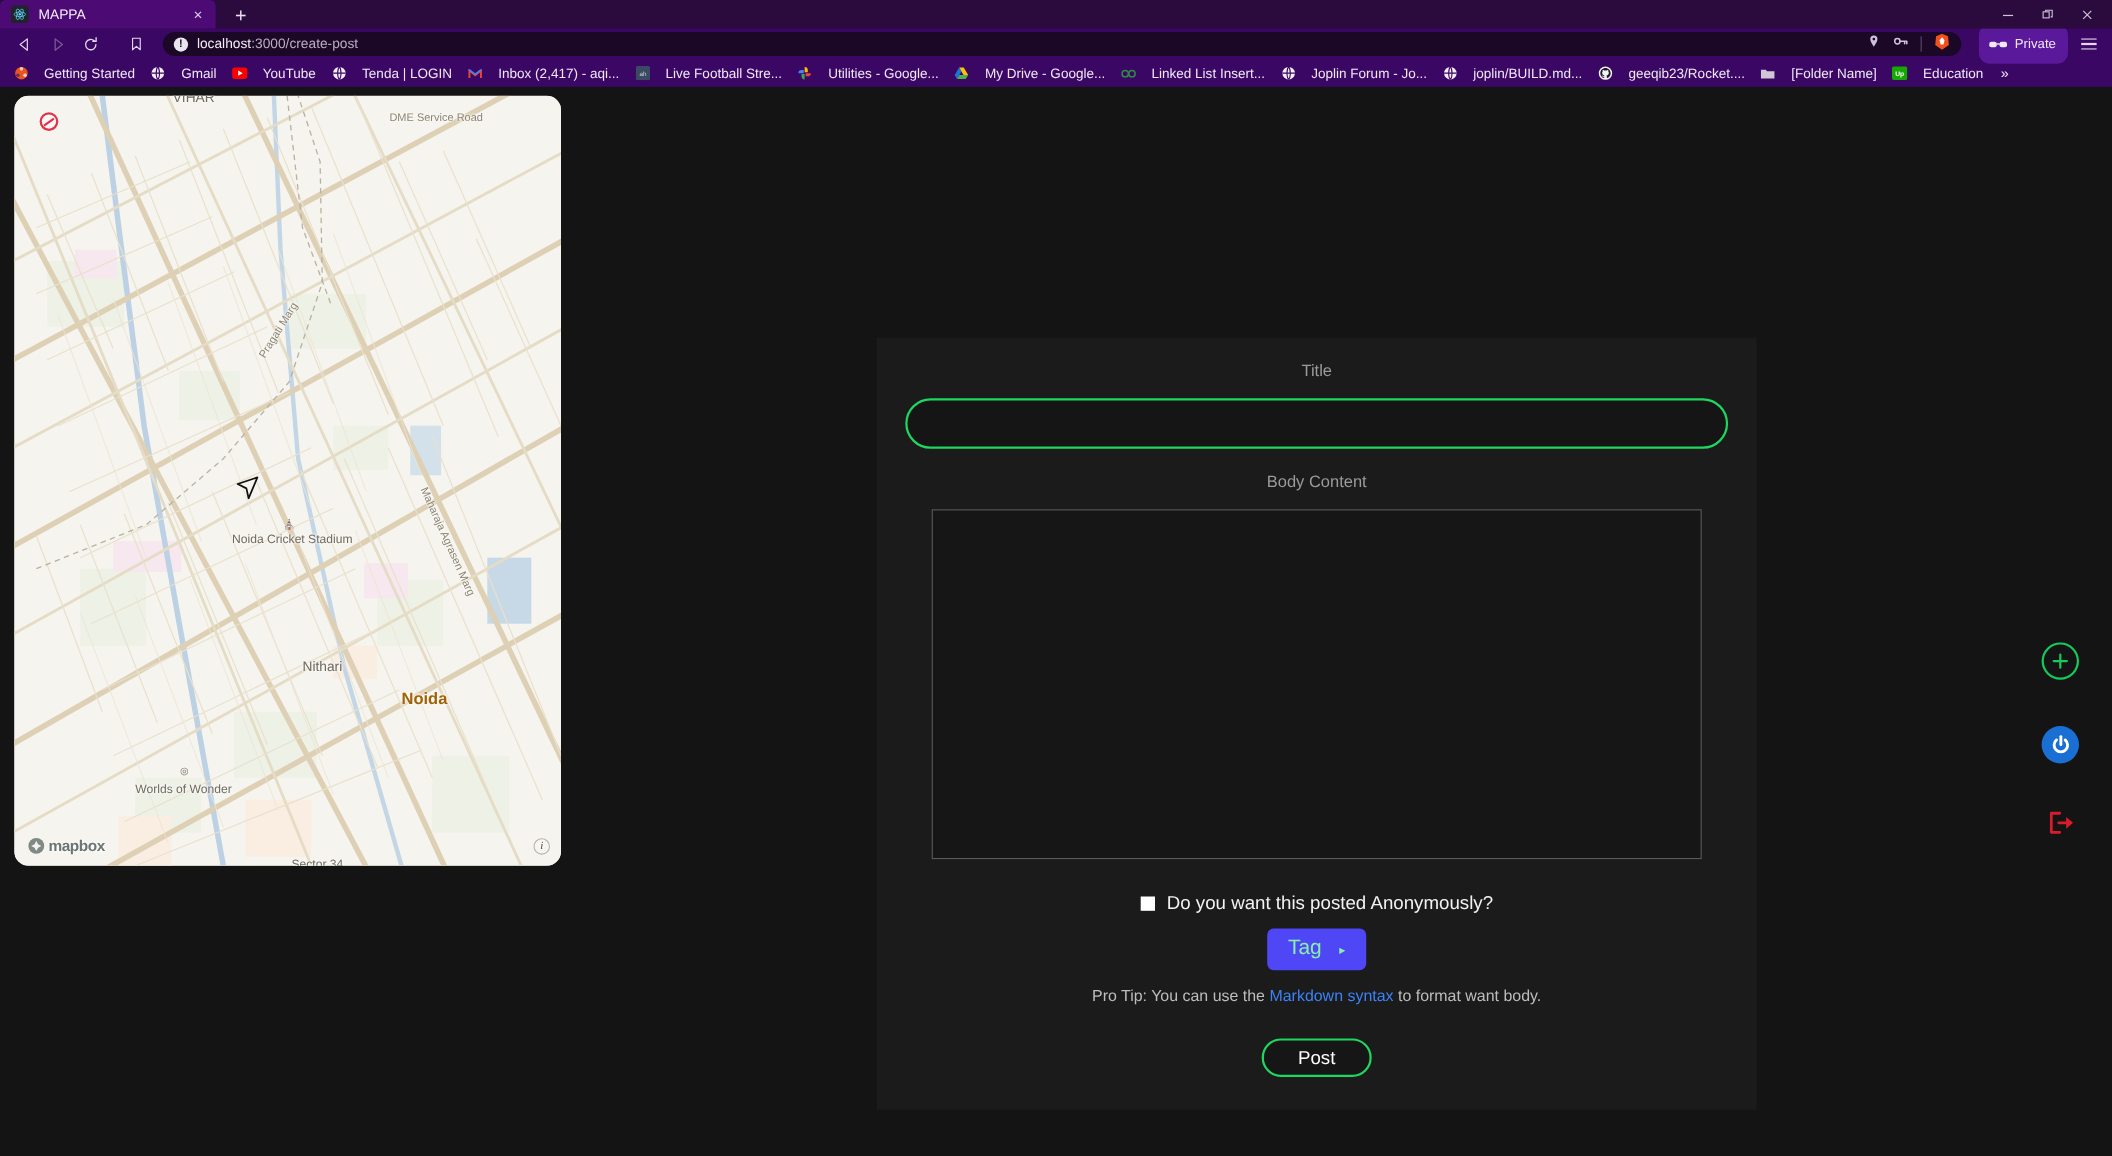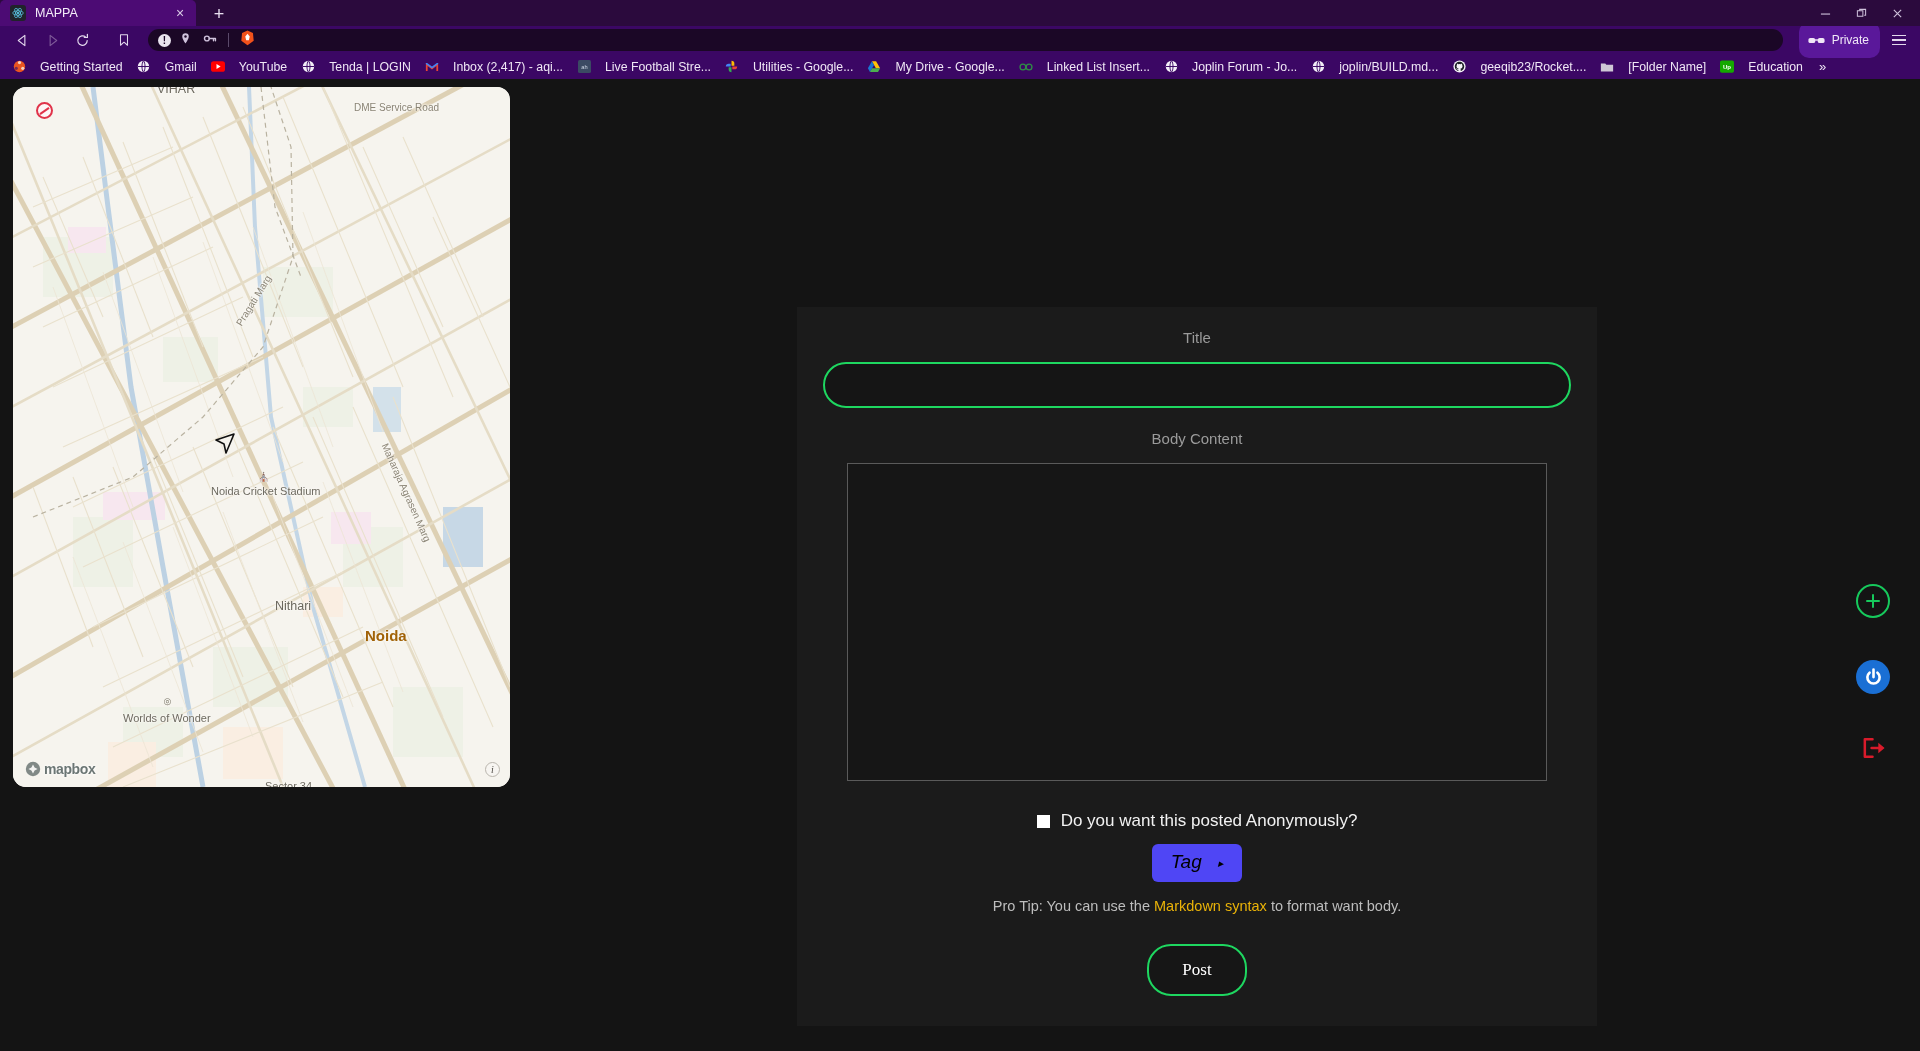--- a/index.html
+++ b/index.html
@@ -240,41 +240,40 @@
   }
   .anon-check {
     width: 13px; height: 13px;
     background: #ffffff; border: 0;
     appearance: none; -webkit-appearance: none;
   }
   .anon-label { color: #f2f2f2; font-size: 17px; }
   .tag-btn {
     margin-top: 13px;
     background: #4f46f5;
-    color: #000000; font-size: 19px;
+    color: #86efac; font-size: 19px;
     border: 0; border-radius: 6px;
     padding: 7px 19px 9px;
     display: flex; align-items: center; gap: 16px;
     font-family: "Liberation Sans", sans-serif;
-    font-style: italic;
   }
   .tag-btn .caret { font-size: 11px; margin-top: 2px; }
   .pro-tip {
     margin-top: 16px;
     color: #bdbdbd; font-size: 14.5px;
   }
-  .pro-tip a { color: #eab308; text-decoration: none; }
+  .pro-tip a { color: #3b82f6; text-decoration: none; }
   .post-btn {
     margin-top: 30px;
-    width: 100px; height: 52px;
+    width: 100px; height: 35px;
     background: #161616;
     border: 2px solid #1ed760;
     border-radius: 24px;
     color: #ffffff; font-size: 17px;
-    font-family: Liberation Serif, serif;
+    font-family: Liberation Sans, sans-serif;
   }
 
   
   .fabs {
     position: absolute;
     right: 30px; top: 505px;
     display: flex; flex-direction: column; align-items: center;
     gap: 42px;
   }
   .fab { display: flex; align-items: center; justify-content: center; }
@@ -346,20 +345,21 @@
       </svg>
     </div>
     <div class="nav-ico" style="margin-left:12px">
       <svg width="14" height="14" viewBox="0 0 16 16">
           <path d="M4 2 H12 V14 L8 10.5 L4 14 Z" fill="none" stroke="#e2d7ec" stroke-width="1.2" stroke-linejoin="round"></path>
         </svg>
     </div>
 
     <div class="urlbar">
       <span class="url-warn">!</span>
+      <span class="url-text"><b>localhost</b><span>:3000/create-post</span></span>
       <span class="url-right">
         <span>
           <svg width="13" height="13" viewBox="0 0 16 16">
               <path d="M8 1.5 a4 4 0 0 1 4 4 c0 3.2 -4 8.5 -4 8.5 s-4 -5.3 -4 -8.5 a4 4 0 0 1 4 -4 z" fill="#cfc2dc"></path>
               <circle cx="8" cy="5.6" r="1.5" fill="#1b0726"></circle>
             </svg>
         </span>
         <span>
           <svg width="14" height="13" viewBox="0 0 18 16">
               <circle cx="5" cy="8" r="3.1" fill="none" stroke="#cfc2dc" stroke-width="1.8"></circle>

